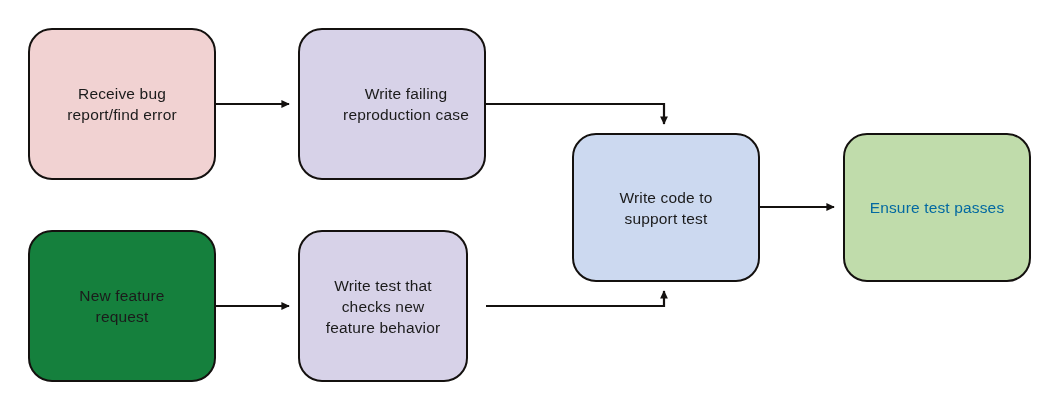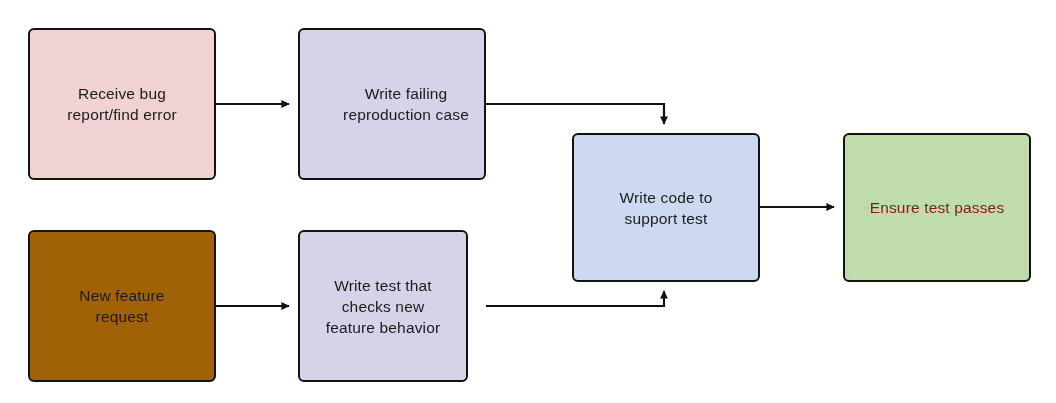--- a/index.html
+++ b/index.html
@@ -23,21 +23,21 @@
     left: 0;
     top: 0;
     width: 1056px;
     height: 403px;
     pointer-events: none;
   }
   .node {
     position: absolute;
     box-sizing: border-box;
     border: 2px solid #14110f;
-    border-radius: 6px;
+    border-radius: 24px;
     display: flex;
     align-items: center;
     justify-content: center;
     text-align: center;
     padding: 21px 10px;
   }
   .node-label {
     font-size: 15.5px;
     line-height: 21px;
     color: #1b1b1b;
@@ -79,33 +79,33 @@
   <div class="node" id="node-receive-bug" style="left: 28px; top: 28px; width: 188px; height: 152px; background: rgb(241, 210, 210); border-color: rgb(20, 17, 15);">
     <span class="node-label" style="color: rgb(27, 27, 27);">Receive bug
 report/find error</span>
   </div>
 
   <div class="node" id="node-write-failing" style="left: 298px; top: 28px; width: 188px; height: 152px; background: rgb(215, 210, 232); border-color: rgb(20, 17, 15);">
     <span class="node-label" style="color: rgb(27, 27, 27); margin-left: 28px;">Write failing
 reproduction case</span>
   </div>
 
-  <div class="node" id="node-new-feature" style="left: 28px; top: 230px; width: 188px; height: 152px; background: #a16207; border-color: rgb(20, 17, 15);">
+  <div class="node" id="node-new-feature" style="left: 28px; top: 230px; width: 188px; height: 152px; background: #15803d; border-color: rgb(20, 17, 15);">
     <span class="node-label" style="color: rgb(27, 27, 27);">New feature
 request</span>
   </div>
 
   <div class="node" id="node-write-test" style="left: 298px; top: 230px; width: 170px; height: 152px; background: rgb(215, 210, 232); border-color: rgb(20, 17, 15);">
     <span class="node-label" style="color: rgb(27, 27, 27);">Write test that
 checks new
 feature behavior</span>
   </div>
 
   <div class="node" id="node-write-code" style="left: 572px; top: 133px; width: 188px; height: 149px; background: rgb(204, 217, 240); border-color: rgb(20, 17, 15); text-align: center;">
     <span class="node-label" style="color: rgb(27, 27, 27);">Write code to
 support test</span>
   </div>
 
   <div class="node" id="node-ensure-passes" style="left: 843px; top: 133px; width: 188px; height: 149px; background: rgb(192, 220, 171); border-color: rgb(20, 17, 15);">
-    <span class="node-label" style="color: #7f1d1d;">Ensure test passes</span>
+    <span class="node-label" style="color: #0369a1;">Ensure test passes</span>
   </div>
 
 </div>
 
 </body></html>

